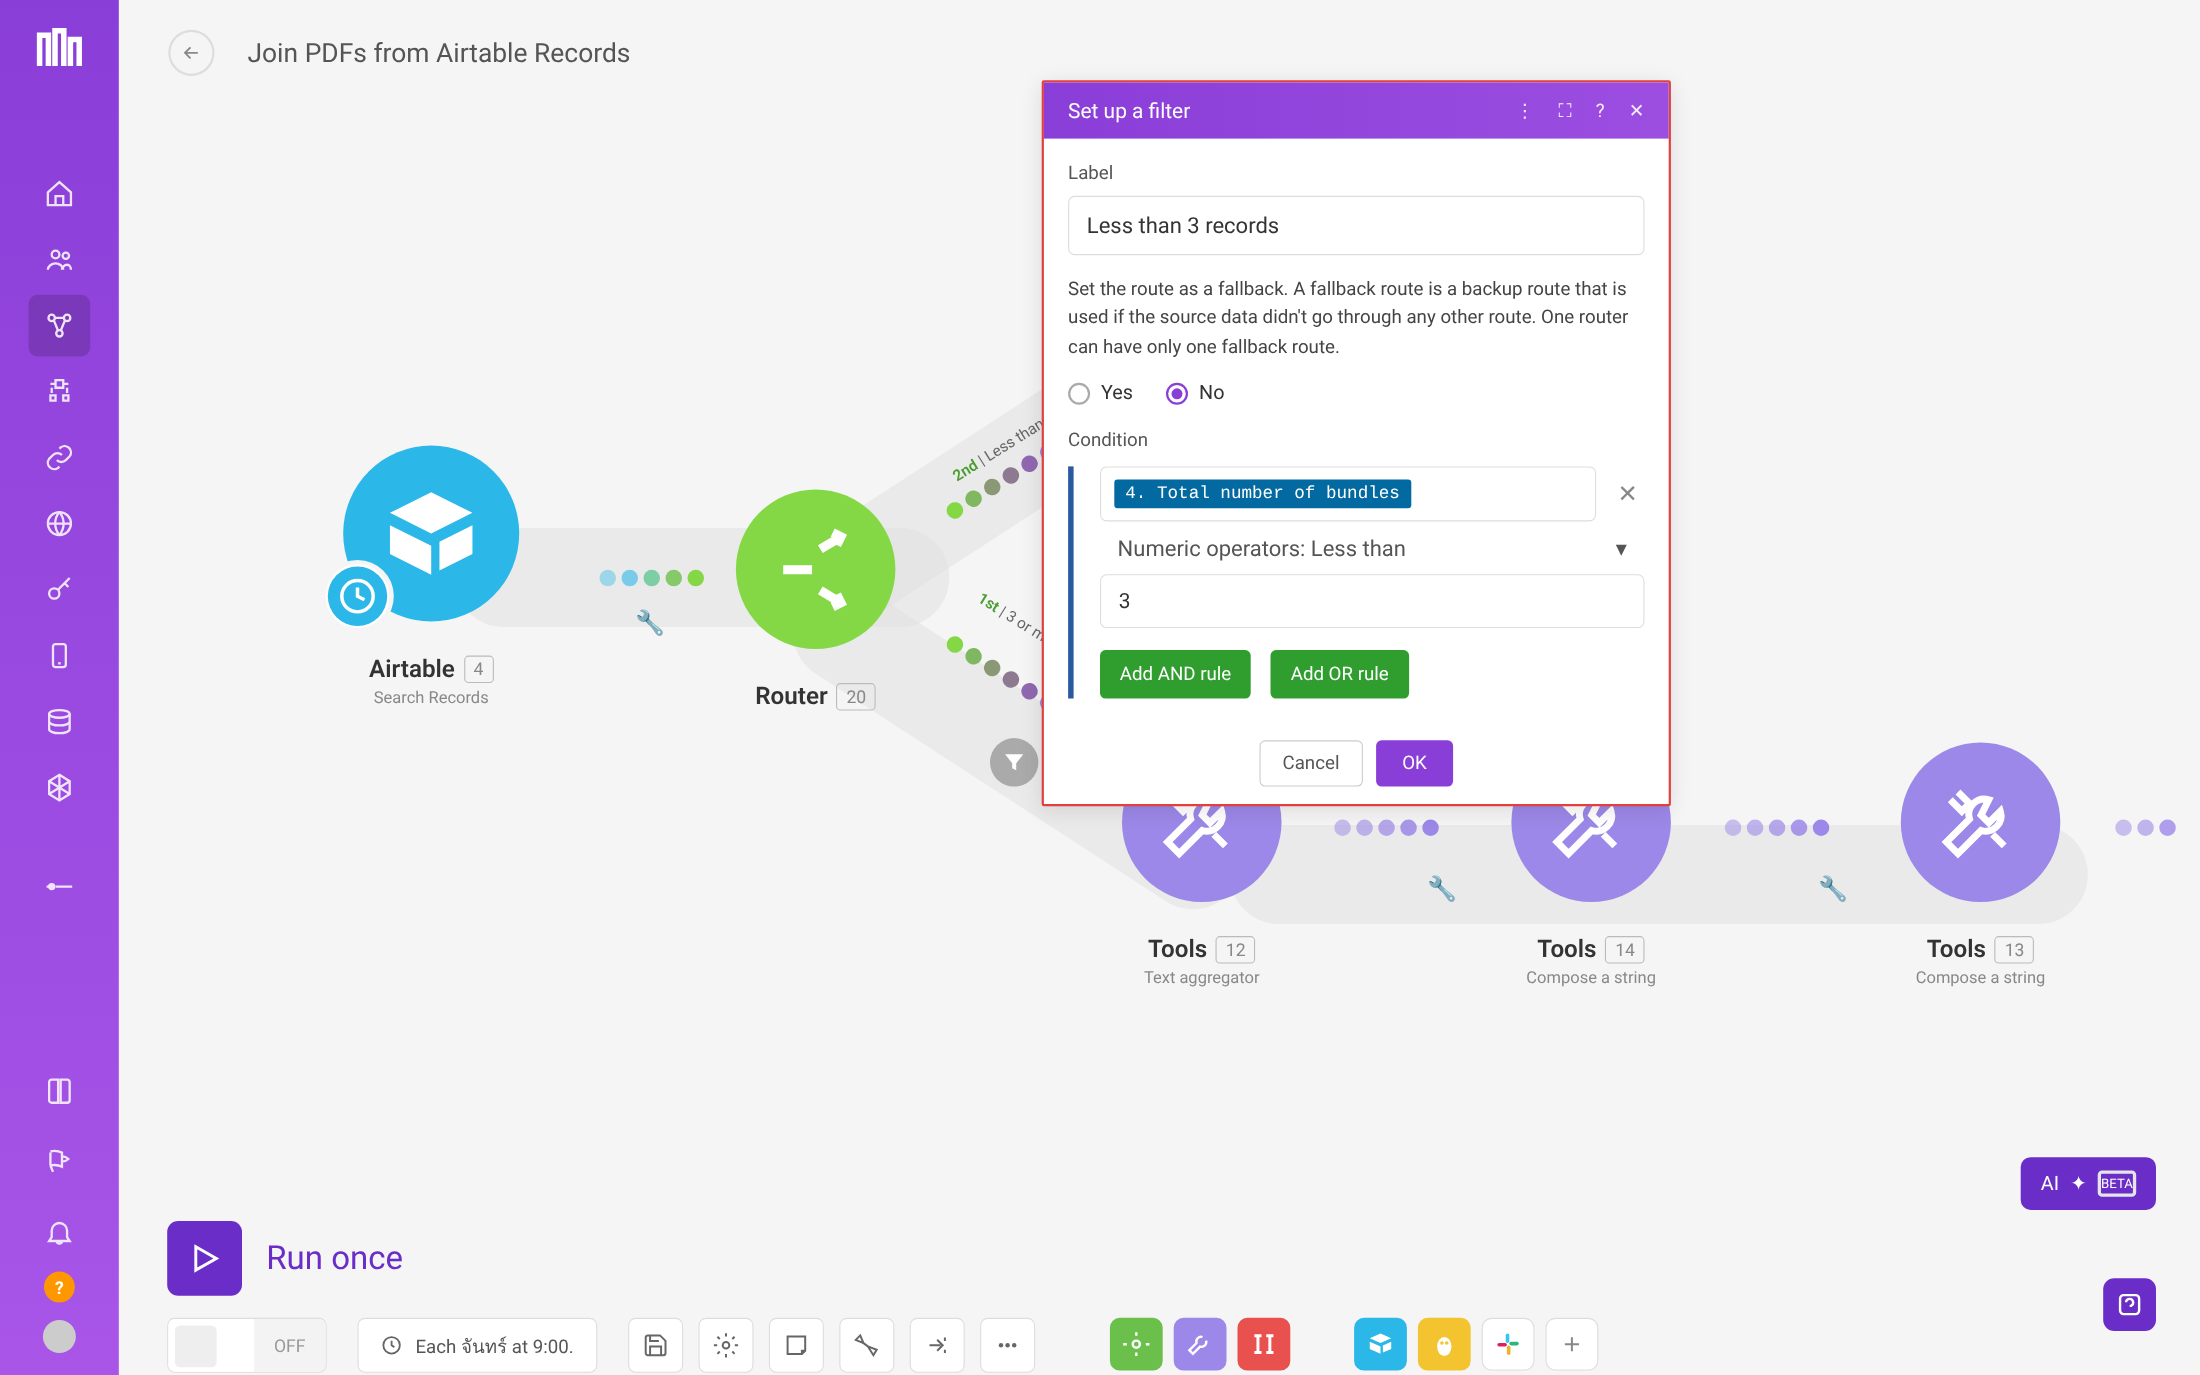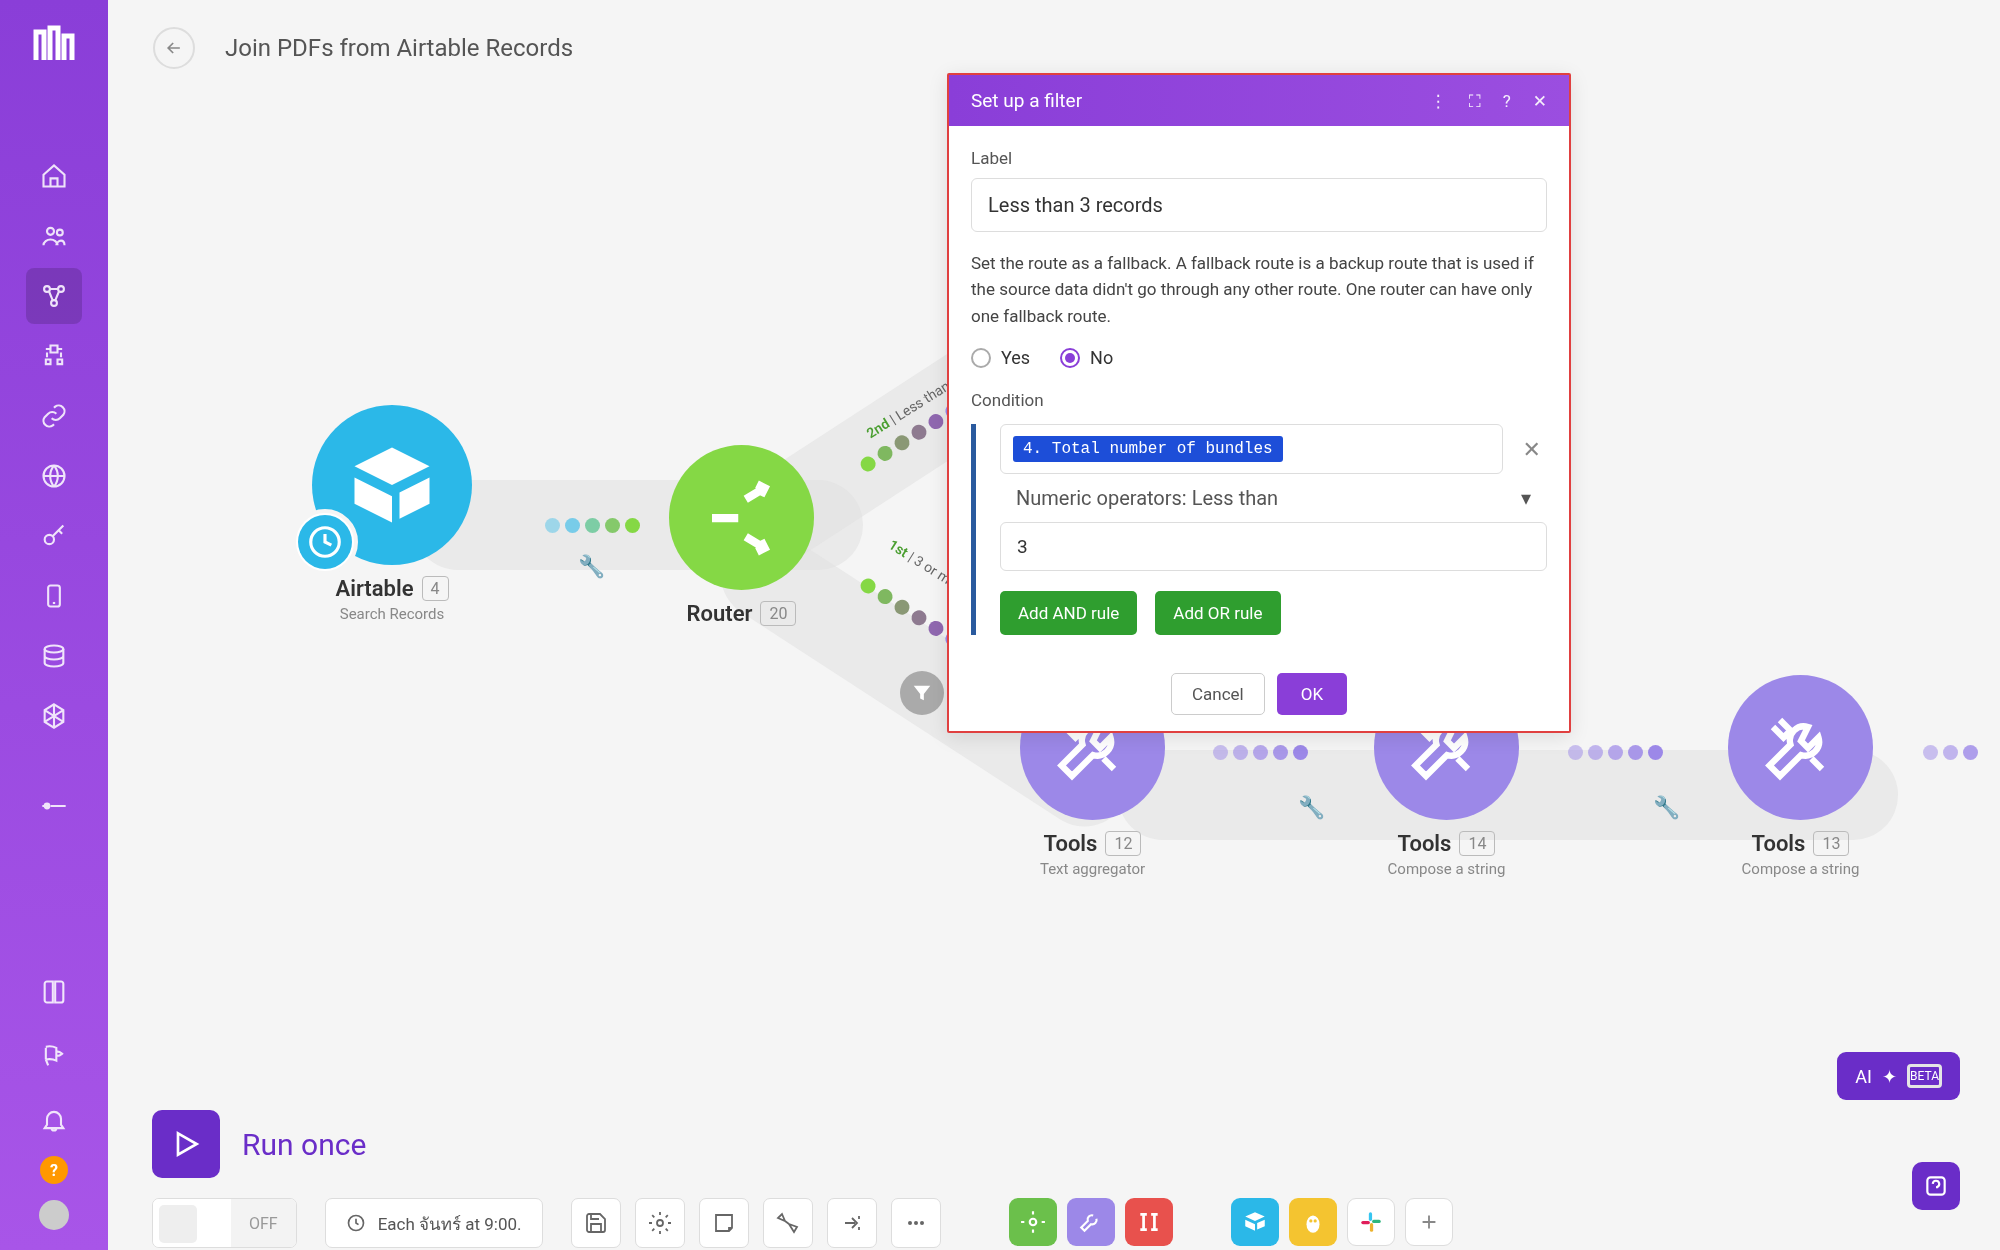--- a/index.html
+++ b/index.html
@@ -14,48 +14,48 @@
     .avatar{width:30px;height:30px;border-radius:50%;background:#ccc}
     .header{position:absolute;left:108px;top:0;right:0;height:95px;display:flex;align-items:center;padding-left:45px;gap:30px}
     .back-btn{width:42px;height:42px;border:2px solid #ddd;border-radius:50%;display:flex;align-items:center;justify-content:center;cursor:pointer;color:#888}
     .title{font-size:24px;color:#555}
     .canvas{position:absolute;left:108px;top:95px;right:0;bottom:130px}
     .node{position:absolute;text-align:center}
     .node-circle{border-radius:50%;display:flex;align-items:center;justify-content:center;margin:0 auto;position:relative}
     .node-airtable .node-circle{width:160px;height:160px;background:#2bb8e8}
     .node-router .node-circle{width:145px;height:145px;background:#85d845}
     .node-tools .node-circle{width:145px;height:145px;background:#9c88e8}
-    .node-label{margin-top:11px;font-size:22px;font-weight:600;color:#333;display:flex;align-items:center;justify-content:center;gap:8px}
+    .node-label{margin-top:31px;font-size:22px;font-weight:600;color:#333;display:flex;align-items:center;justify-content:center;gap:8px}
     .node-badge{display:inline-block;border:1px solid #bbb;border-radius:4px;padding:2px 8px;font-size:16px;font-weight:400;color:#888}
     .node-sub{font-size:15px;color:#888;margin-top:4px}
     .schedule-fb{position:absolute;bottom:-10px;left:-20px;width:66px;height:66px;border-radius:50%;background:#fff;border:4px solid #f5f5f5;display:flex;align-items:center;justify-content:center}
     .schedule-fb-inner{width:54px;height:54px;border-radius:50%;background:#2bb8e8;position:relative}
     .wrench{position:absolute;color:#999;font-size:22px}
     .dots-row{position:absolute;display:flex;gap:5px;align-items:center}
     .dot{width:15px;height:15px;border-radius:50%}
     .filter-circle{position:absolute;width:44px;height:44px;border-radius:50%;background:#aaa;display:flex;align-items:center;justify-content:center;color:#fff}
     .route-label{position:absolute;font-size:14px;color:#666}
     .route-label .ord{color:#4a9e30;font-weight:600}
-    .panel{position:absolute;left:947px;top:73px;width:624px;background:#fff;border:2px solid #e04040;border-radius:2px;z-index:100;box-shadow:0 4px 20px rgba(0,0,0,0.1)}
+    .panel{position:absolute;left:947px;top:73px;width:572px;background:#fff;border:2px solid #e04040;border-radius:2px;z-index:100;box-shadow:0 4px 20px rgba(0,0,0,0.1)}
     .panel-head{background:linear-gradient(90deg,#8a3ed8,#9b4ee0);color:#fff;padding:14px 22px;display:flex;align-items:center;justify-content:space-between;font-size:19px}
     .panel-head-icons{display:flex;gap:22px;align-items:center}
     .panel-head-icons span{cursor:pointer;font-size:17px;opacity:0.9}
     .panel-body{padding:22px}
     .field-label{font-size:17px;color:#555;margin-bottom:10px}
     .text-input{width:100%;padding:14px 16px;border:1px solid #ddd;border-radius:6px;font-size:20px;color:#333}
     .desc{font-size:17px;color:#444;line-height:1.55;margin:18px 0}
     .radio-row{display:flex;gap:30px;align-items:flex-start;margin-bottom:22px}
     .radio-opt{display:flex;align-items:center;gap:10px;font-size:18px;color:#333}
     .radio{width:20px;height:20px;border:2px solid #aaa;border-radius:50%;display:flex;align-items:center;justify-content:center}
     .radio.checked{border-color:#8a3ed8}
     .radio.checked::after{content:'';width:10px;height:10px;background:#8a3ed8;border-radius:50%}
     .cond-block{border-left:5px solid #2a5a9e;padding-left:0;margin-top:14px}
     .cond-row{display:flex;align-items:center;gap:14px}
     .cond-field{flex:1;background:#fff;border:1px solid #ddd;border-radius:6px;padding:10px 12px;min-height:50px;display:flex;align-items:center;margin-left:24px}
-    .pill{background:#1d4ed8;color:#fff;padding:4px 10px;border-radius:3px;font-family:'Courier New',monospace;font-size:16px}
+    .pill{background:#0369a1;color:#fff;padding:4px 10px;border-radius:3px;font-family:'Courier New',monospace;font-size:16px}
     .del-x{color:#888;font-size:22px;cursor:pointer;padding:0 6px}
     .op-select{margin:0 0 0 24px;padding:12px 16px;font-size:20px;color:#555;display:flex;justify-content:space-between;align-items:center}
     .val-input{margin:0 0 0 24px;padding:12px 16px;border:1px solid #ddd;border-radius:6px;font-size:19px;color:#333}
     .rule-btns{display:flex;gap:18px;margin-top:20px;margin-left:24px}
     .rule-btn{background:#2f9e2f;color:#fff;border:none;padding:12px 18px;border-radius:5px;font-size:17px;cursor:pointer}
     .panel-foot{padding:16px 22px;display:flex;justify-content:center;gap:12px}
     .btn-cancel{background:#fff;border:1px solid #ccc;padding:10px 20px;border-radius:5px;font-size:17px;color:#555;cursor:pointer}
     .btn-ok{background:#8a3ed8;color:#fff;border:none;padding:10px 24px;border-radius:5px;font-size:17px;cursor:pointer}
     .bottom-bar{position:absolute;left:108px;bottom:0;right:0;height:160px;padding:20px 44px}
     .run-row{display:flex;align-items:center;gap:22px;margin-bottom:20px}

